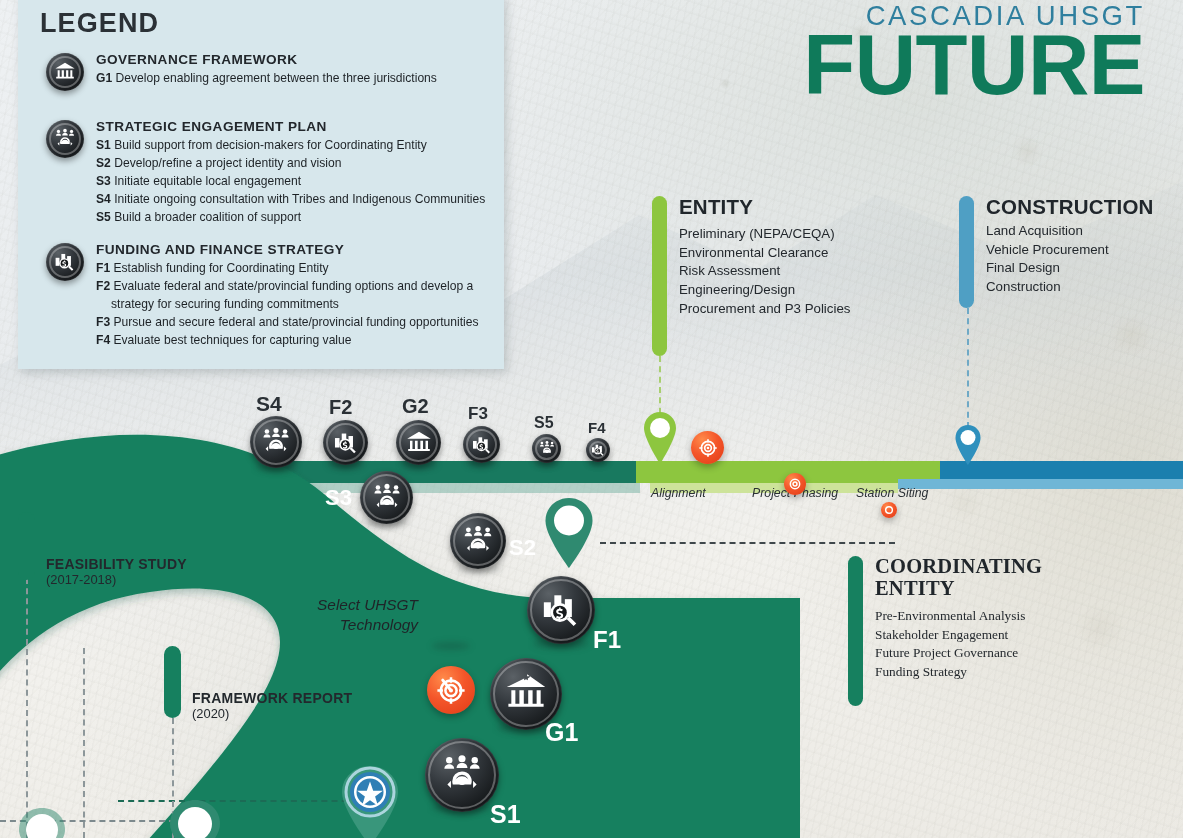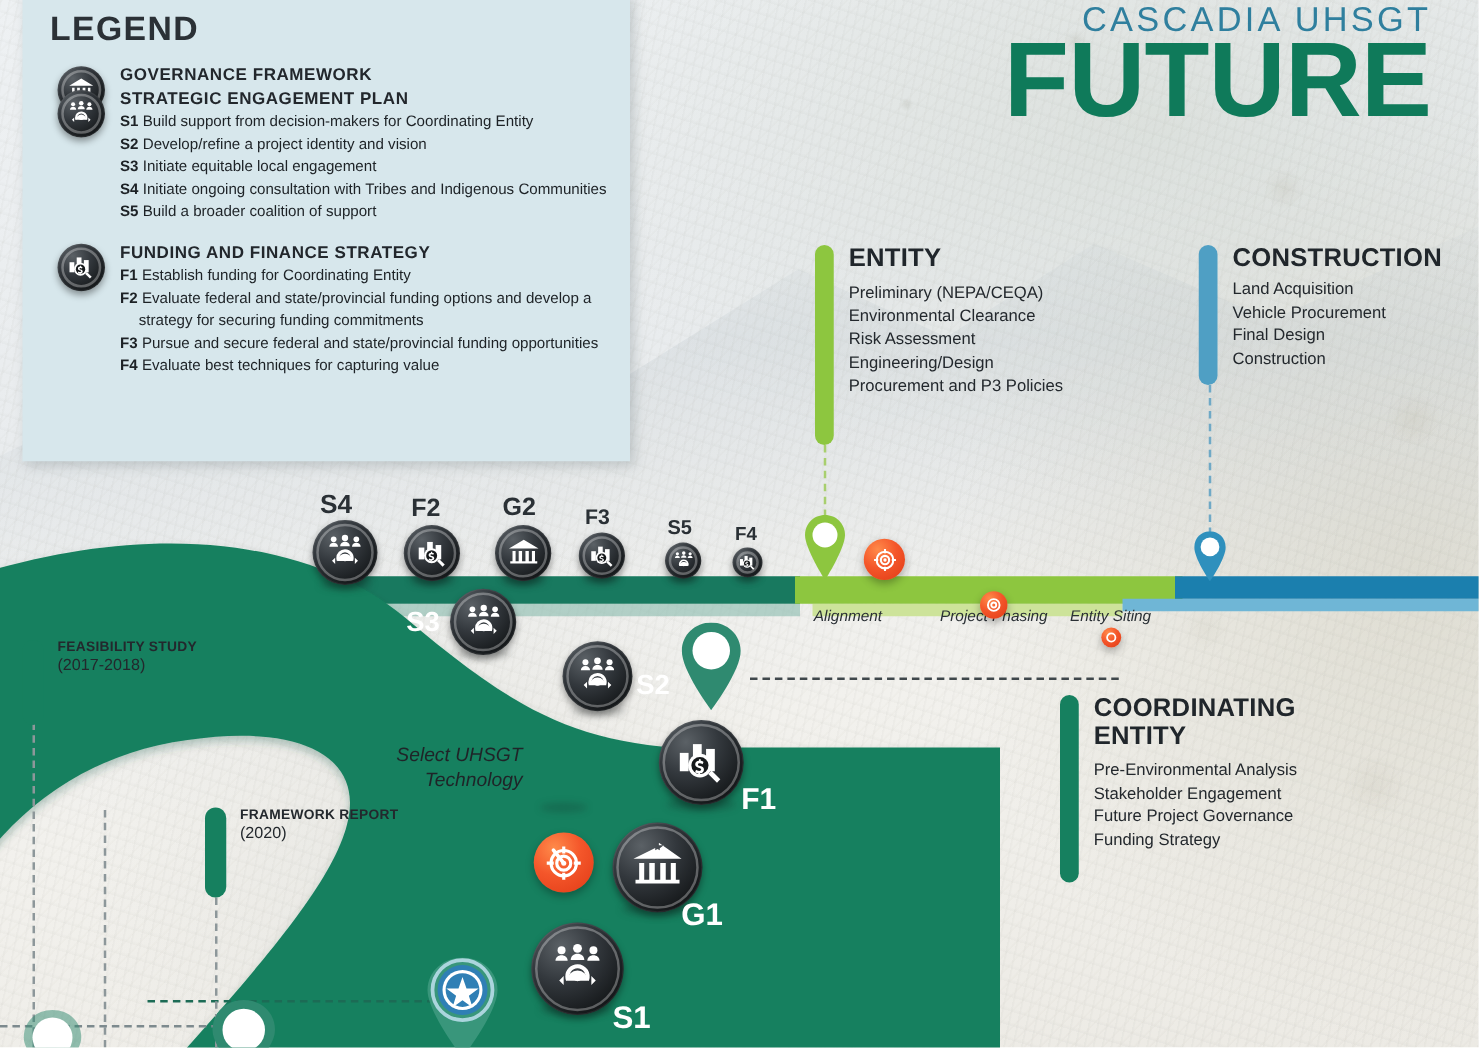--- a/index.html
+++ b/index.html
@@ -92,21 +92,21 @@
 
   
   .mk{position:absolute;}
   .mk .lbl{position:absolute;font-weight:bold;color:#2a3035;white-space:nowrap;}
   .mk .lbl.white{color:#ffffff;}
 
   
   .rep{position:absolute;}
   .rep .pill{position:absolute;left:0;top:0;width:17px;border-radius:9px;background:#16805f;}
   .rep .rtxt{margin-left:28px;}
-  .rep .rt{font-size:11px;font-weight:bold;color:#23282d;letter-spacing:.25px;white-space:nowrap;}
+  .rep .rt{font-size:14px;font-weight:bold;color:#23282d;letter-spacing:.25px;white-space:nowrap;margin-top:44px;}
   .rep .ry{font-size:12.9px;color:#23282d;}
 
   
   .pin{position:absolute;}
 
   
   .subband-lbl{position:absolute;font-size:12.3px;font-style:italic;color:#2a3035;white-space:nowrap;}
   .tech-lbl{position:absolute;font-size:15.4px;font-style:italic;color:#1f2428;text-align:right;line-height:1.32;}
   .dashed-h{position:absolute;border-top:2px dashed #3f474b;}
   .dashed-h.light{border-top-color:#7d8a8e;}
@@ -156,23 +156,24 @@
 
     <div class="legend-group">
       <span class="gicon">
         <span class="badge" style="width:38px;height:38px;">
           <svg width="22" height="22" viewBox="0 0 24 24">
               <path fill="#fff" d="M12 2 1.5 8.2h21L12 2zM4 10v7.3H2.4V19h19.2v-1.7H20V10h-2.2v7.3h-2.2V10h-2.4v7.3h-2.4V10H8.4v7.3H6.2V10H4z"></path>
             </svg>
         </span>
       </span>
       <div class="legend-title">GOVERNANCE FRAMEWORK</div>
-    </div>
-
-    <div class="legend-group" style="margin-top:4px;">
+      <div class="legend-line"><b>G1</b> <span>Develop enabling agreement between the three jurisdictions</span></div>
+    </div>
+
+    <div class="legend-group" style="margin-top:32px;">
       <span class="gicon">
         <span class="badge" style="width:38px;height:38px;">
           <svg width="23" height="23" viewBox="0 0 24 24">
             <g fill="#fff">
               <circle cx="5.2" cy="4.1" r="1.7"></circle>
                 <path d="M2.6 8.6c0-1.5 1.2-2.4 2.6-2.4s2.6.9 2.6 2.4z"></path>
               <circle cx="12" cy="3.3" r="1.9"></circle>
                 <path d="M9.1 8.3c0-1.7 1.3-2.7 2.9-2.7s2.9 1 2.9 2.7z"></path>
               <circle cx="18.8" cy="4.1" r="1.7"></circle>
                 <path d="M16.2 8.6c0-1.5 1.2-2.4 2.6-2.4s2.6.9 2.6 2.4z"></path>
@@ -243,21 +244,21 @@
       <h2>CONSTRUCTION</h2>
       <ul style="margin-top:4px;">
         <li>Land Acquisition</li>
         <li>Vehicle Procurement</li>
         <li>Final Design</li>
         <li>Construction</li>
       </ul>
     </div>
   </div>
 
-  <div class="phase" style="left:848px;top:556px;width:300px;">
+  <div class="phase" style="left:848px;top:556px;width:300px;font-family:Liberation Serif, serif;">
     <div class="pill" style="height:150px;background:#16805f;"></div>
     <div class="ptxt">
       <h2>COORDINATING</h2>
       <h2>ENTITY</h2>
       <ul>
         <li>Pre-Environmental Analysis</li>
         <li>Stakeholder Engagement</li>
         <li>Future Project Governance</li>
         <li>Funding Strategy</li>
       </ul>
@@ -283,21 +284,21 @@
   <div class="rep" style="left:164px;top:646px;">
     <div class="pill" style="height:72px;"></div>
     <div class="rtxt">
       <div class="rt">FRAMEWORK REPORT</div>
       <div class="ry">(2020)</div>
     </div>
   </div>
 
   <div class="subband-lbl" style="left:651px;top:486px;">Alignment</div>
   <div class="subband-lbl" style="left:752px;top:486px;">Project Phasing</div>
-  <div class="subband-lbl" style="left:856px;top:486px;">Entity Siting</div>
+  <div class="subband-lbl" style="left:856px;top:486px;">Station Siting</div>
 
   <div class="target" style="left:691px;top:431px;width:33px;height:33px;">
     <svg width="20" height="20" viewBox="0 0 24 24">
         <g fill="none" stroke="#fff" stroke-width="2">
           <circle cx="12" cy="12" r="8"></circle>
           <circle cx="12" cy="12" r="4"></circle>
         </g>
         <circle cx="12" cy="12" r="1.6" fill="#fff"></circle>
         <path d="M12 1.5v4M12 18.5v4M1.5 12h4M18.5 12h4" stroke="#fff" stroke-width="2"></path>
       </svg>

